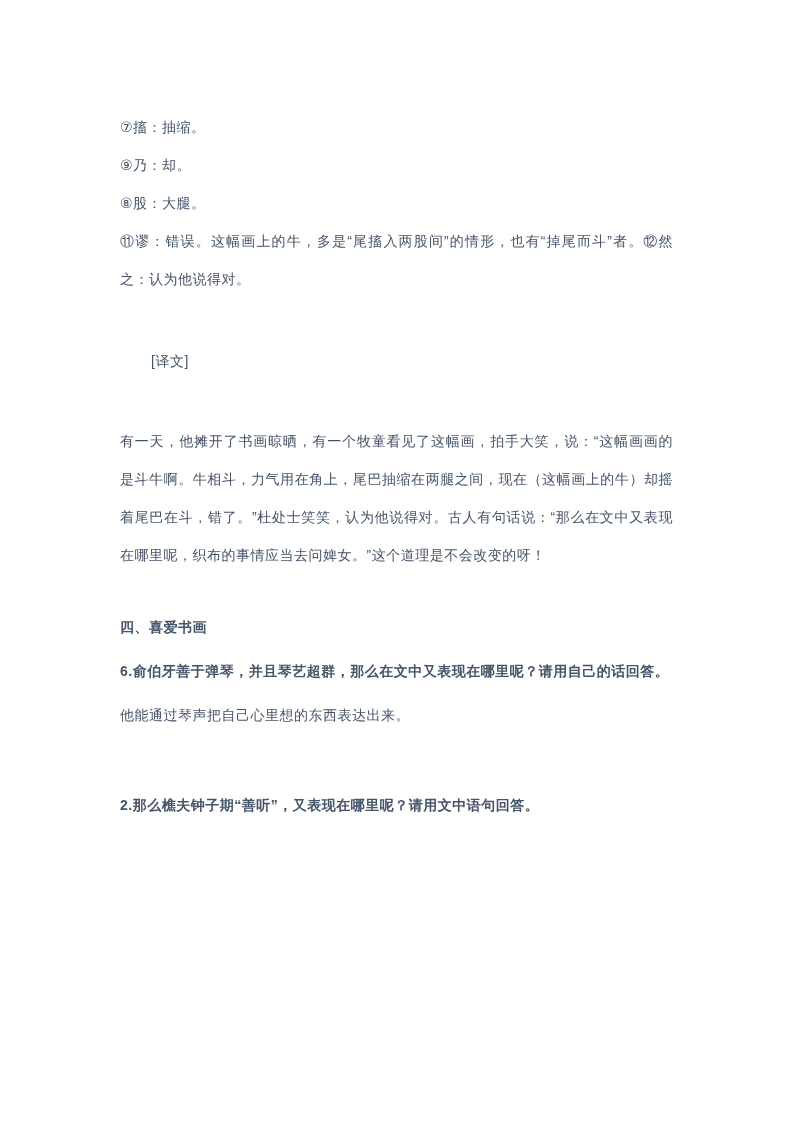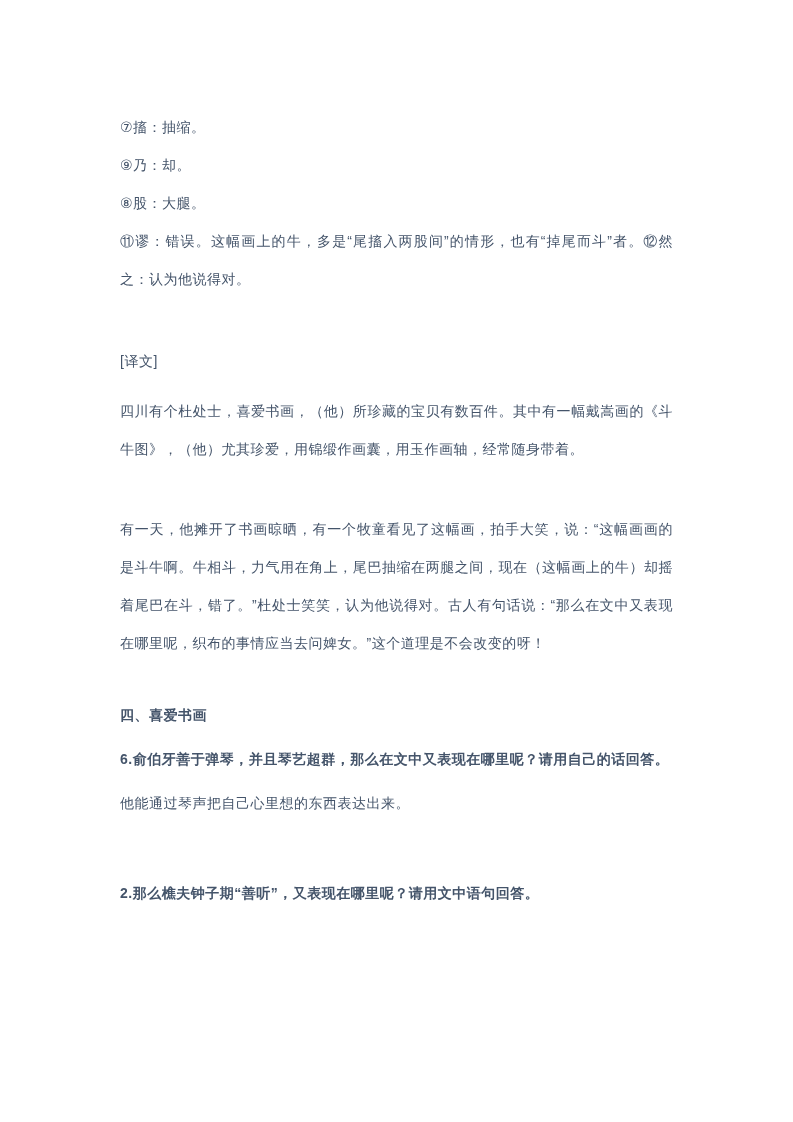--- a/index.html
+++ b/index.html
@@ -29,40 +29,39 @@
     letter-spacing: 0.5px;
     text-align: justify;
     word-break: break-all;
   }
   p.noj {
     text-align: left;
   }
   .bold {
     font-weight: bold;
   }
-  .mt-xl { margin-top: 44px; }
+  .mt-xl { margin-top: 44px; margin-left: 31px; }
   .mt-lg { margin-top: 42px; }
   .mt-md { margin-top: 34px; }
   .mt-sm { margin-top: 12px; }
   .mt-xs { margin-top: 6px; }
   .mt-q2 { margin-top: 52px; }
 </style>
 </head>
 <body>
 
 <div class="page">
 
   <p class="noj">⑦搐：抽缩。</p>
   <p class="noj">⑨乃：却。</p>
   <p class="noj">⑧股：大腿。</p>
   <p>⑪谬：错误。这幅画上的牛，多是“尾搐入两股间”的情形，也有“掉尾而斗”者。⑫然之：认为他说得对。</p>
 
   <p class="noj mt-xl">[译文]</p>
 
-  <p class="mt-sm">四川有个杜处士，喜爱书画，（他）所珍藏的宝贝有数百件。其中有一幅戴嵩画的《斗牛图》，（他）尤其珍爱，用锦缎作画囊，用玉作画轴，经常随身带着。</p>
 
   <p class="mt-lg">有一天，他摊开了书画晾晒，有一个牧童看见了这幅画，拍手大笑，说：“这幅画画的是斗牛啊。牛相斗，力气用在角上，尾巴抽缩在两腿之间，现在（这幅画上的牛）却摇着尾巴在斗，错了。”杜处士笑笑，认为他说得对。古人有句话说：“那么在文中又表现在哪里呢，织布的事情应当去问婢女。”这个道理是不会改变的呀！</p>
 
   <p class="bold noj mt-md">四、喜爱书画</p>
 
   <p class="bold mt-xs">6.俞伯牙善于弹琴，并且琴艺超群，那么在文中又表现在哪里呢？请用自己的话回答。</p>
 
   <p class="noj mt-xs">他能通过琴声把自己心里想的东西表达出来。</p>
 
   <p class="bold noj mt-q2">2.那么樵夫钟子期“善听”，又表现在哪里呢？请用文中语句回答。</p>

